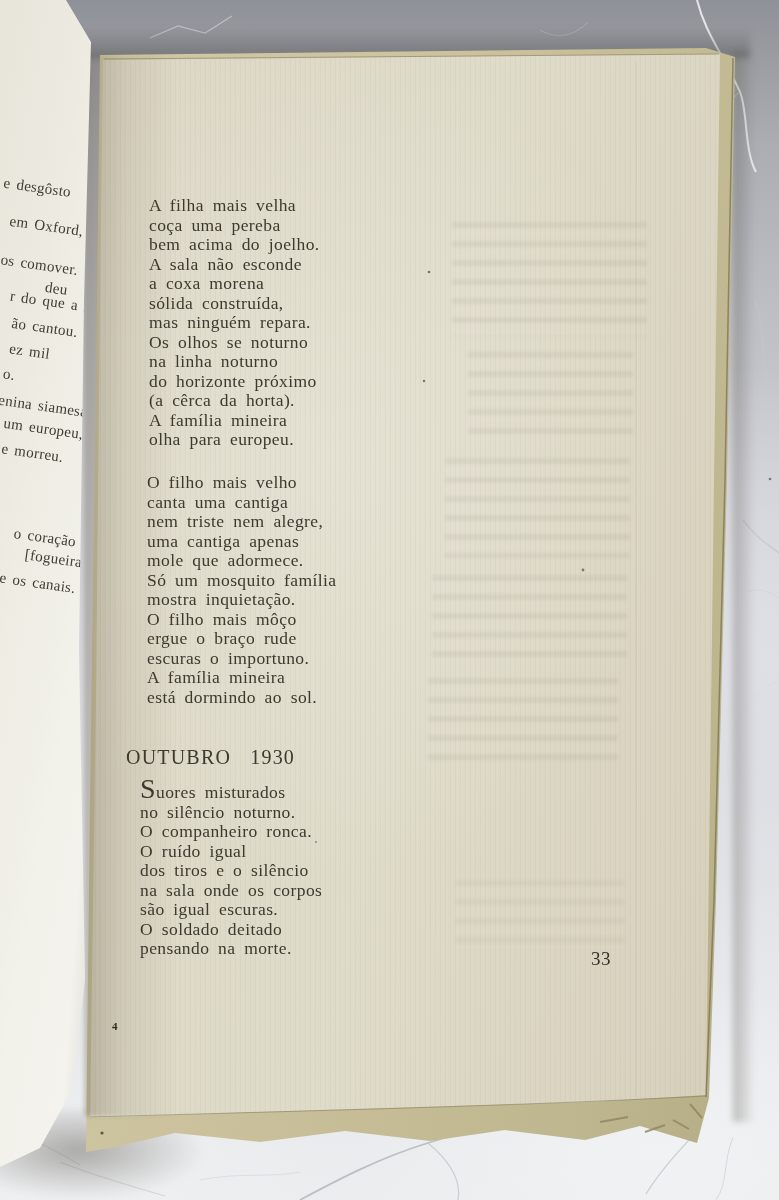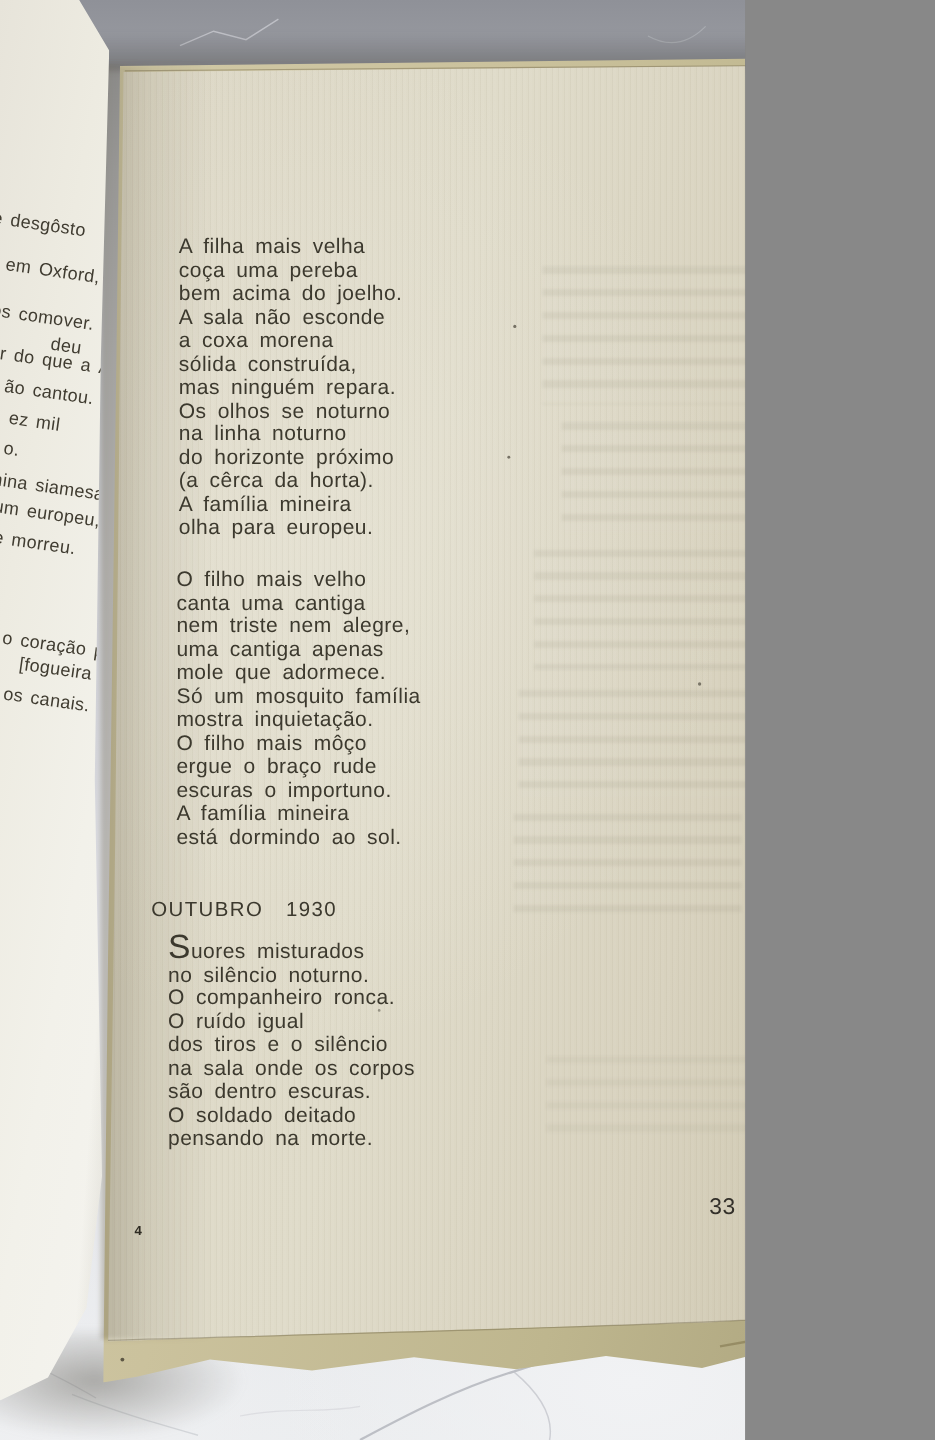--- a/index.html
+++ b/index.html
@@ -1,18 +1,18 @@
 <!DOCTYPE html>
 <html><head>
 <meta charset="utf-8">
 <style>
   html,body{margin:0;padding:0;background:#888;}
   .scene{
-    position:relative;width:621px;height:1200px;overflow:hidden;
-    font-family:Liberation Sans, sans-serif;
+    position:relative;width:779px;height:1200px;overflow:hidden;
+    font-family:Liberation Serif, serif;
     -webkit-font-smoothing:antialiased;
   }
   
   .bg{
     position:absolute;inset:0;
     background:
       radial-gradient(ellipse 500px 300px at 85% 96%, #f1f2f4 0%, rgba(241,242,244,0) 60%),
       radial-gradient(ellipse 420px 260px at 8% 99%, #eff0f2 0%, rgba(239,240,242,0) 60%),
       radial-gradient(ellipse 620px 420px at 100% 55%, #dfe0e5 0%, rgba(223,224,229,0) 70%),
       linear-gradient(180deg,#8f9198 0%,#9b9da3 5%,#abadb3 12%,#bcbec4 25%,#cccdd2 40%,#d9dadf 58%,#e5e6ea 78%,#ebedef 100%);
@@ -75,24 +75,24 @@
   .lf6{top:347px;right:50px;} .lf7{top:368px;left:3px;}  .lf8{top:405px;right:13px;}
   .lf9{top:427px;right:17px;} .lf10{top:450px;right:37px;} .lf11{top:540px;right:-14px;}
   .lf12{top:560px;right:-16px;} .lf13{top:581px;right:25px;}
 
   
   .poem{position:absolute;color:#3c392e;font-size:17.5px;line-height:19.5px;
     letter-spacing:.4px;word-spacing:4px;}
   .pline{white-space:nowrap;}
   .stanza1{left:149px;top:196px;}
   .stanza2{left:147px;top:473px;}
-  .heading{left:126px;top:748px;font-size:17px;letter-spacing:1.2px;word-spacing:13px;white-space:nowrap;}
+  .heading{left:126px;top:748px;font-size:20px;letter-spacing:1.2px;word-spacing:13px;white-space:nowrap;}
   .stanza3{left:140px;top:783px;}
   .dropcap{font-size:28px;line-height:0;}
-  .pagenum{position:absolute;left:591px;top:996px;font-size:19px;color:#33302a;letter-spacing:.5px;}
+  .pagenum{position:absolute;left:591px;top:948px;font-size:19px;color:#33302a;letter-spacing:.5px;}
   .sigmark{position:absolute;left:112px;top:1020px;font-size:11px;font-weight:bold;color:#2e2b22;}
 </style>
 </head>
 <body>
 
 <div class="scene">
 
   <div class="bg"></div>
 
   <svg class="layer" width="779" height="1200" viewBox="0 0 779 1200">
@@ -193,21 +193,21 @@
 
   <div class="poem heading">OUTUBRO 1930</div>
 
   <div class="poem stanza3">
     <div class="pline"><span class="dropcap">S</span><span>uores misturados</span></div>
     <div class="pline">no silêncio noturno.</div>
     <div class="pline">O companheiro ronca.</div>
     <div class="pline">O ruído igual</div>
     <div class="pline">dos tiros e o silêncio</div>
     <div class="pline">na sala onde os corpos</div>
-    <div class="pline">são dentro escuras.</div>
+    <div class="pline">são igual escuras.</div>
     <div class="pline">O soldado deitado</div>
     <div class="pline">pensando na morte.</div>
   </div>
 
   <div class="pagenum">33</div>
   <div class="sigmark">4</div>
 
 </div>
 
 </body></html>

